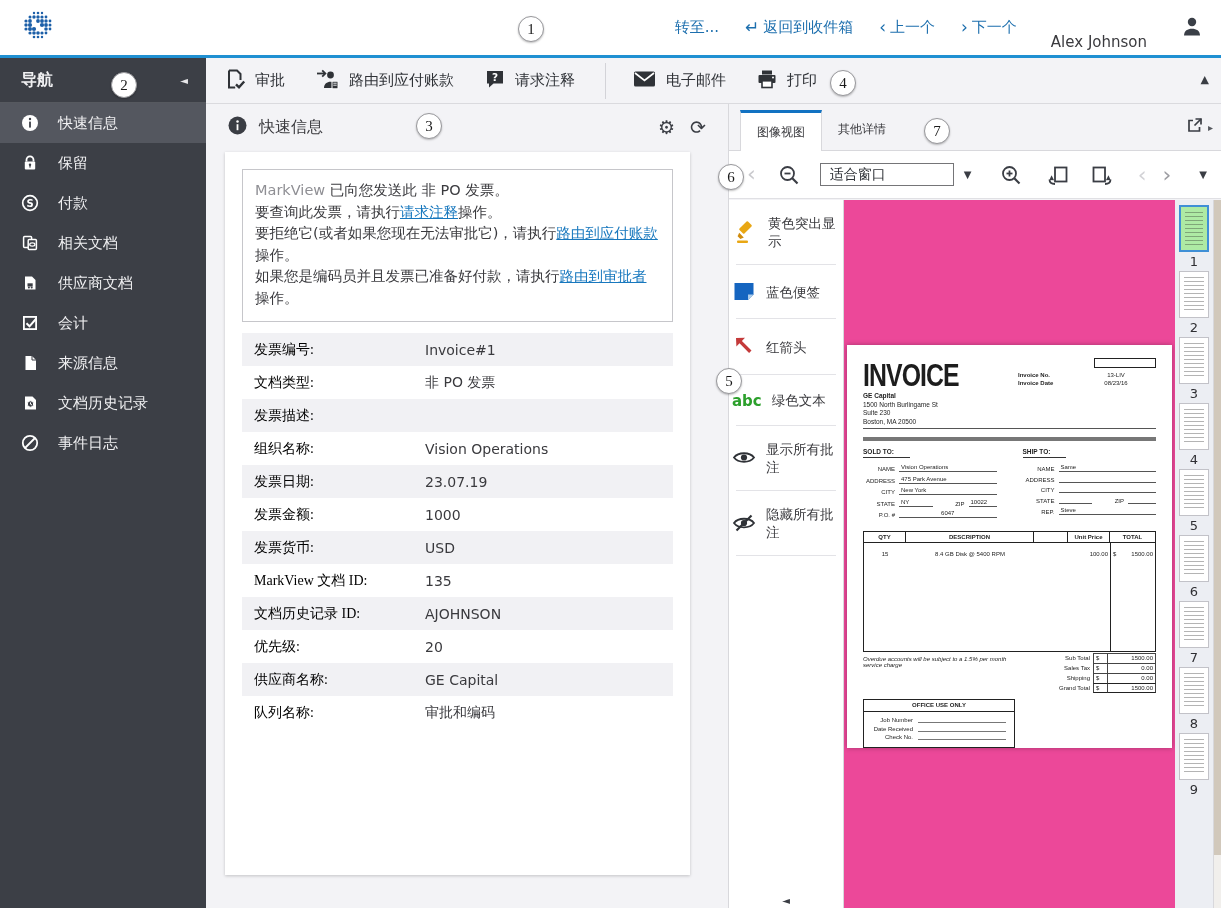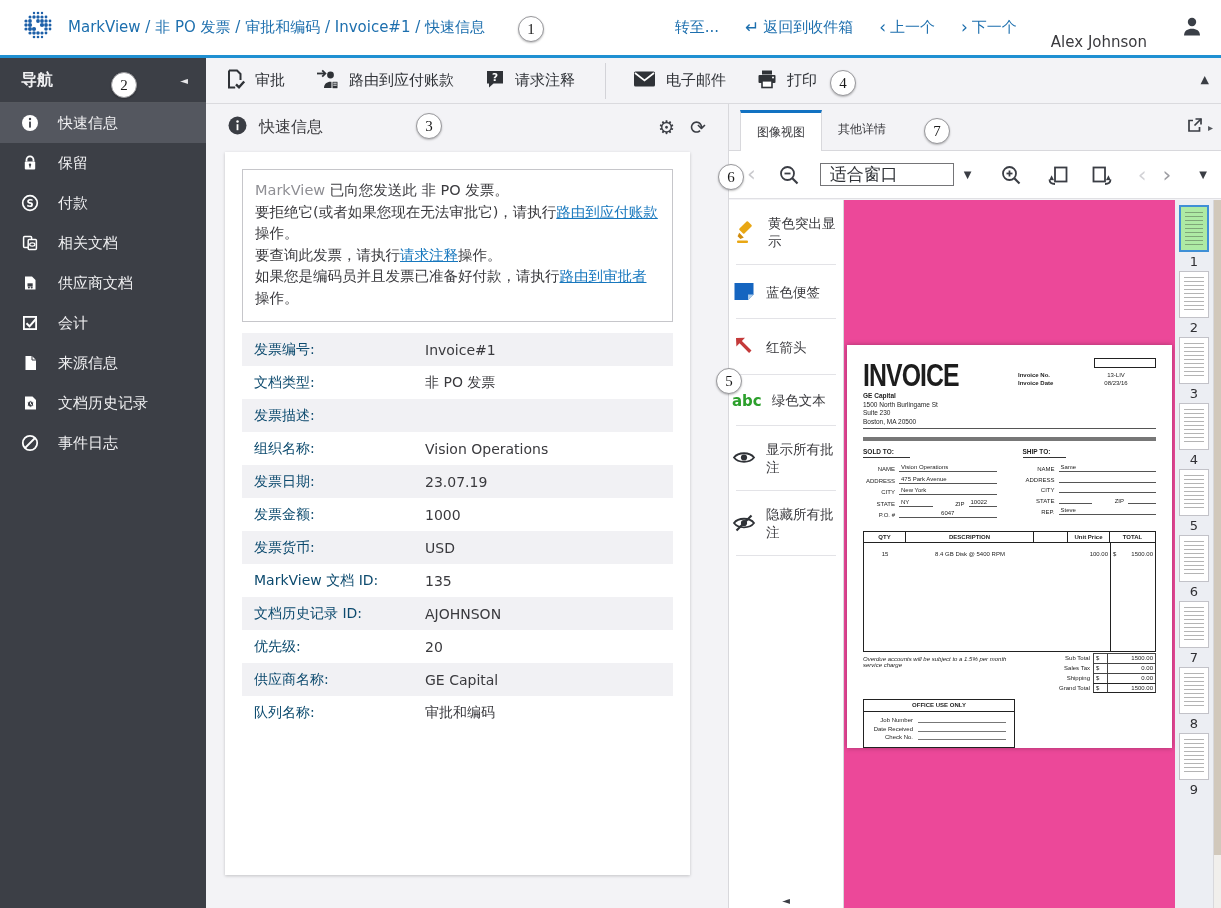--- a/index.html
+++ b/index.html
@@ -37,34 +37,34 @@
   .panel-title { font-size:16px; color:#3a3a3e; margin-left:12px; }
   .panel-header-icons { margin-left:auto; display:flex; gap:15px; font-size:19px; color:#3a3d44; }
   .panel-header-icons span { cursor:pointer; line-height:1; }
   .card { position:absolute; left:19px; top:48px; width:465px; bottom:33px; background:#fff; box-shadow:0 1px 3px rgba(0,0,0,.2); padding:17px; overflow:hidden; }
   .msg-box { border:1px solid #c6c6ca; padding:10px 12px 12px; font-size:14.5px; line-height:21.5px; color:#3a3a3e; }
   .msg-brand { color:#8f8f94; }
   .msg-link { color:#1878be; text-decoration:underline; cursor:pointer; }
   .fields { margin-top:11px; }
   .field-row { height:33px; display:flex; align-items:center; font-size:14px; padding-left:12px; }
   .field-row.odd { background:#f1f1f4; }
-  .field-label { width:171px; color:#0c4a6e; flex:0 0 auto; }
+  .field-label { width:171px; color:#000000; flex:0 0 auto;font-family:Liberation Serif, serif; }
   .field-value { color:#3a3a3e; }
 
   
   .right-panel { position:absolute; left:728px; top:104px; right:0; bottom:0; background:#f3f3f6; border-left:1px solid #d8d8dc; }
   .tabs-row { height:47px; border-bottom:1px solid #d8d8dc; display:flex; align-items:flex-end; padding-left:11px; position:relative; background:#f3f3f6; }
   .tab { height:41px; display:flex; align-items:center; padding:0 16px; font-size:12px; color:#3a3a3e; cursor:pointer; }
   .tab.active { background:#fff; border-top:3px solid #1272c2; border-left:1px solid #d8d8dc; border-right:1px solid #d8d8dc; margin-bottom:-1px; }
   .tabs-right { position:absolute; right:8px; top:13px; display:flex; align-items:center; gap:5px; }
   .submenu-glyph { font-size:10px; color:#55585e; cursor:pointer; }
   .viewer-toolbar { height:48px; background:#fff; border-bottom:1px solid #e0e0e4; display:flex; align-items:center; padding:0 14px 0 12px; }
   .vt-chev-dis { color:#c9c9cd; font-size:22px; line-height:1; margin:0 0 2px 6px; }
   .vt-icon { display:flex; cursor:pointer; }
-  .zoom-select { margin-left:20px; width:134px; height:23px; border:1px solid #757578; background:#fff; display:flex; align-items:center; padding:0 9px; font-size:17px; color:#2f3237; cursor:pointer; }
+  .zoom-select { margin-left:20px; width:134px; height:23px; border:1px solid #757578; background:#fff; display:flex; align-items:center; padding:0 9px; font-size:14px; color:#2f3237; cursor:pointer; }
   .zoom-caret { margin-left:10px; font-size:10px; color:#3a3d44; cursor:pointer; }
   .vt-sp { flex:1; }
   .vt-chev2 { font-size:22px; line-height:1; margin-right:16px; }
   .dis1 { color:#d2d2d6; } .dis2 { color:#9d9da2; cursor:pointer; }
   .vt-caret-end { font-size:10px; color:#3a3d44; margin-left:12px; cursor:pointer; }
 
   .viewer-body { position:absolute; top:96px; left:0; right:0; bottom:0; display:flex; }
   .anno-tools { width:115px; background:#fff; border-right:1px solid #d8d8dc; position:relative; flex:0 0 auto; }
   .anno-tool { padding:15px 3px 13px; display:flex; align-items:center; gap:10px; font-size:13.5px; color:#3a3a3e; cursor:pointer; }
   .anno-div { height:1px; background:#e3e3e7; margin:0 7px; }
@@ -166,21 +166,20 @@
         <circle cx="10" cy="25" r="1.6"></circle>
           <circle cx="14" cy="25" r="1.8"></circle>
           <circle cx="18" cy="25" r="1.8"></circle>
           <circle cx="22" cy="25" r="1.6"></circle>
           <circle cx="26" cy="25" r="1.4"></circle>
         <circle cx="14" cy="29" r="1.3"></circle>
           <circle cx="18" cy="29" r="1.3"></circle>
           <circle cx="22" cy="29" r="1.2"></circle>
       </svg>
     </span>
-    <span class="breadcrumb">MarkView / 非 PO 发票 / 审批和编码 / Invoice#1 / 快速信息</span>
     <div class="header-right">
       <span class="hlink">
           <span>转至...</span>
         </span>
       <span class="hlink">
           <span class="hglyph">↵</span>
           <span>返回到收件箱</span>
         </span>
       <span class="hlink">
           <span class="hglyph">‹</span>
@@ -351,22 +350,22 @@
           </svg></span>
       <span class="panel-title">快速信息</span>
       <span class="panel-header-icons">
         <span>⚙</span>
         <span>⟳</span>
       </span>
     </div>
     <div class="card">
       <div class="msg-box">
         <p><span class="msg-brand">MarkView</span><span> 已向您发送此 非 PO 发票。</span></p>
+        <p><span>要查询此发票，请执行</span><a class="msg-link">请求注释</a><span>操作。</span></p>
         <p><span>要拒绝它(或者如果您现在无法审批它)，请执行</span><a class="msg-link">路由到应付账款</a><span>操作。</span></p>
-        <p><span>要查询此发票，请执行</span><a class="msg-link">请求注释</a><span>操作。</span></p>
         <p><span>如果您是编码员并且发票已准备好付款，请执行</span><a class="msg-link">路由到审批者</a><span>操作。</span></p>
       </div>
       <div class="fields">
         <div class="field-row odd">
             <span class="field-label">发票编号:</span>
             <span class="field-value">Invoice#1</span>
           </div>
         <div class="field-row">
             <span class="field-label">文档类型:</span>
             <span class="field-value">非 PO 发票</span>

